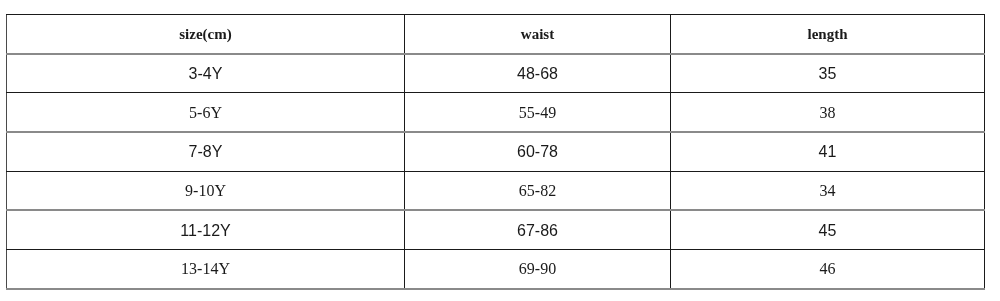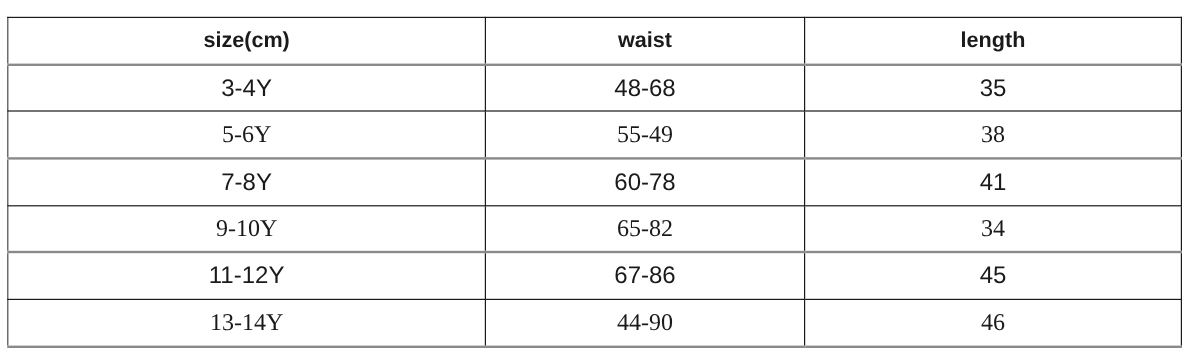--- a/index.html
+++ b/index.html
@@ -54,29 +54,30 @@
   table.size-chart td:first-child {
     border-left: 1.6px solid #4a4a4a;
   }
   table.size-chart th:last-child,
   table.size-chart td:last-child {
     border-right: 1.6px solid #1a1a1a;
   }
 
   
   table.size-chart thead th {
-    font-size: 18px;
+    font-size: 15px;
     font-weight: bold;
     border-top: 1.6px solid #1a1a1a;
     border-bottom: 2px solid #8a8a8a;
+    font-family: Liberation Serif, serif;
   }
 
   
   table.size-chart tbody td {
-    font-size: 20px;
+    font-size: 16px;
     font-weight: normal;
   }
 
   
   table.size-chart tbody tr.rule-dark > td {
     border-bottom: 1.6px solid #1a1a1a;
   }
   table.size-chart tbody tr.rule-gray > td {
     border-bottom: 2px solid #8a8a8a;
     font-family: Liberation Serif, serif;
@@ -120,18 +121,18 @@
         <td>65-82</td>
         <td>34</td>
       </tr>
       <tr class="rule-dark">
         <td>11-12Y</td>
         <td>67-86</td>
         <td>45</td>
       </tr>
       <tr class="rule-gray">
         <td>13-14Y</td>
-        <td>44-90</td>
+        <td>69-90</td>
         <td>46</td>
       </tr>
     </tbody>
   </table>
 </div>
 
 </body></html>

